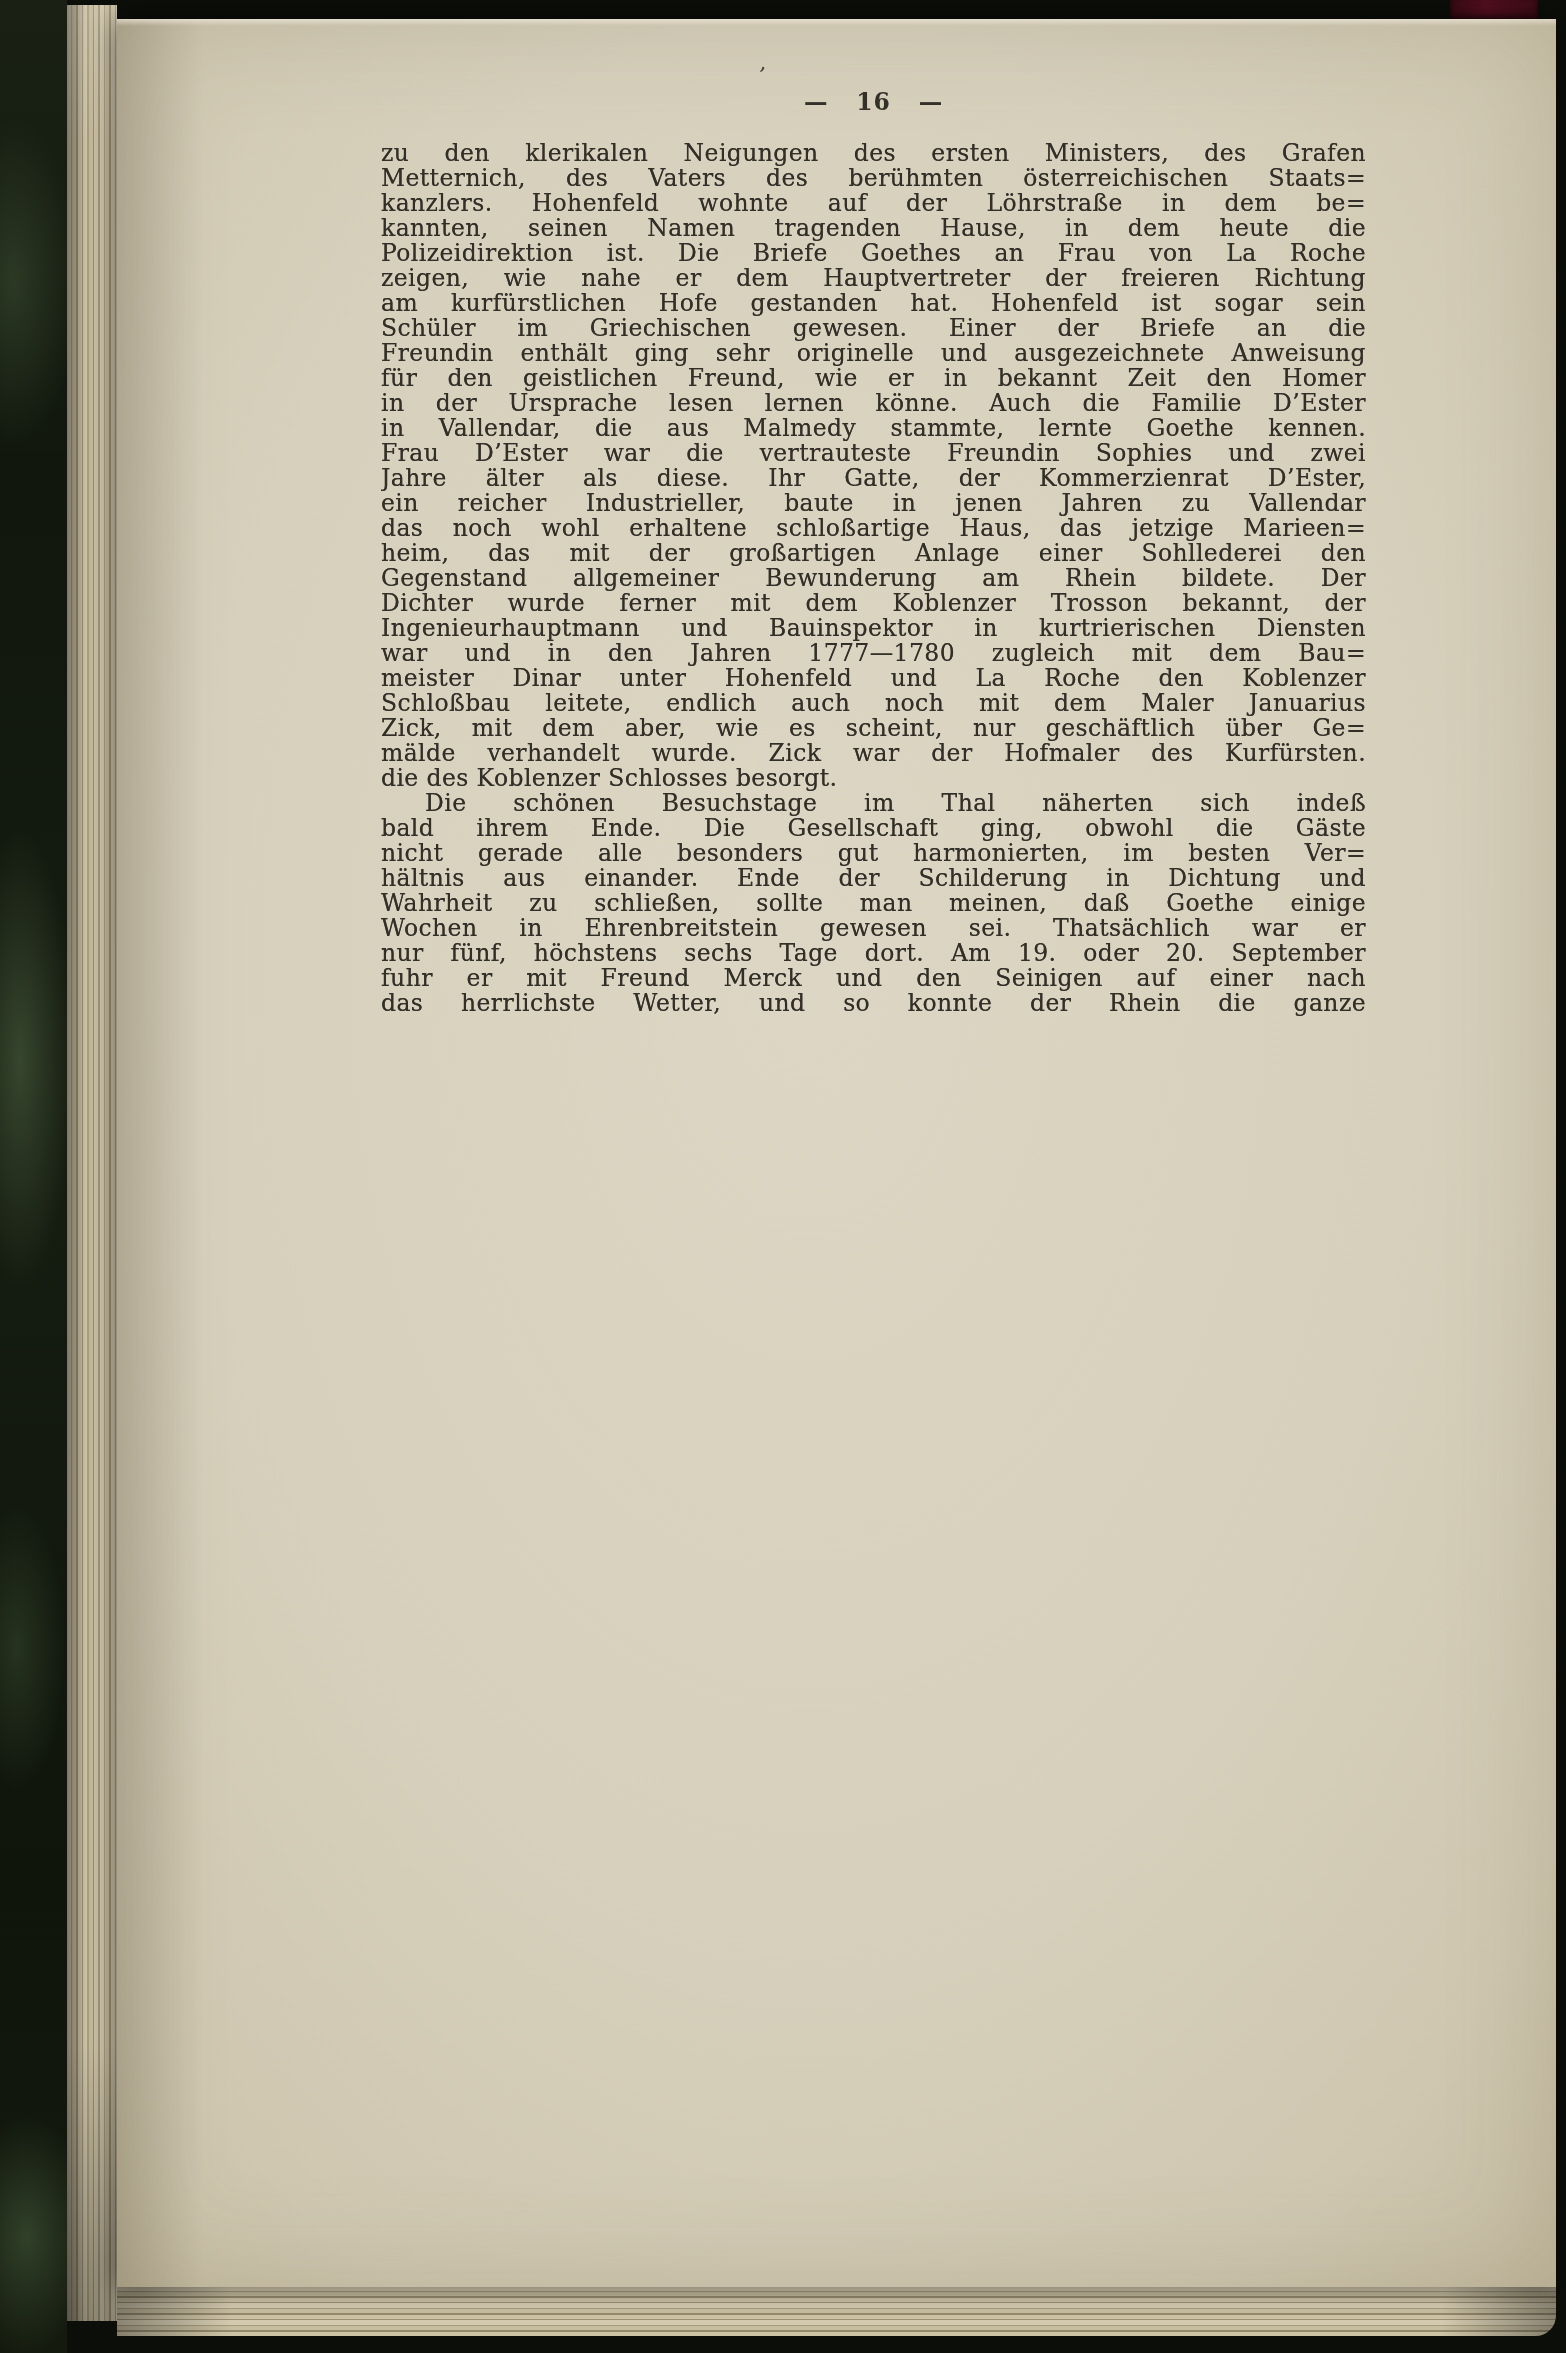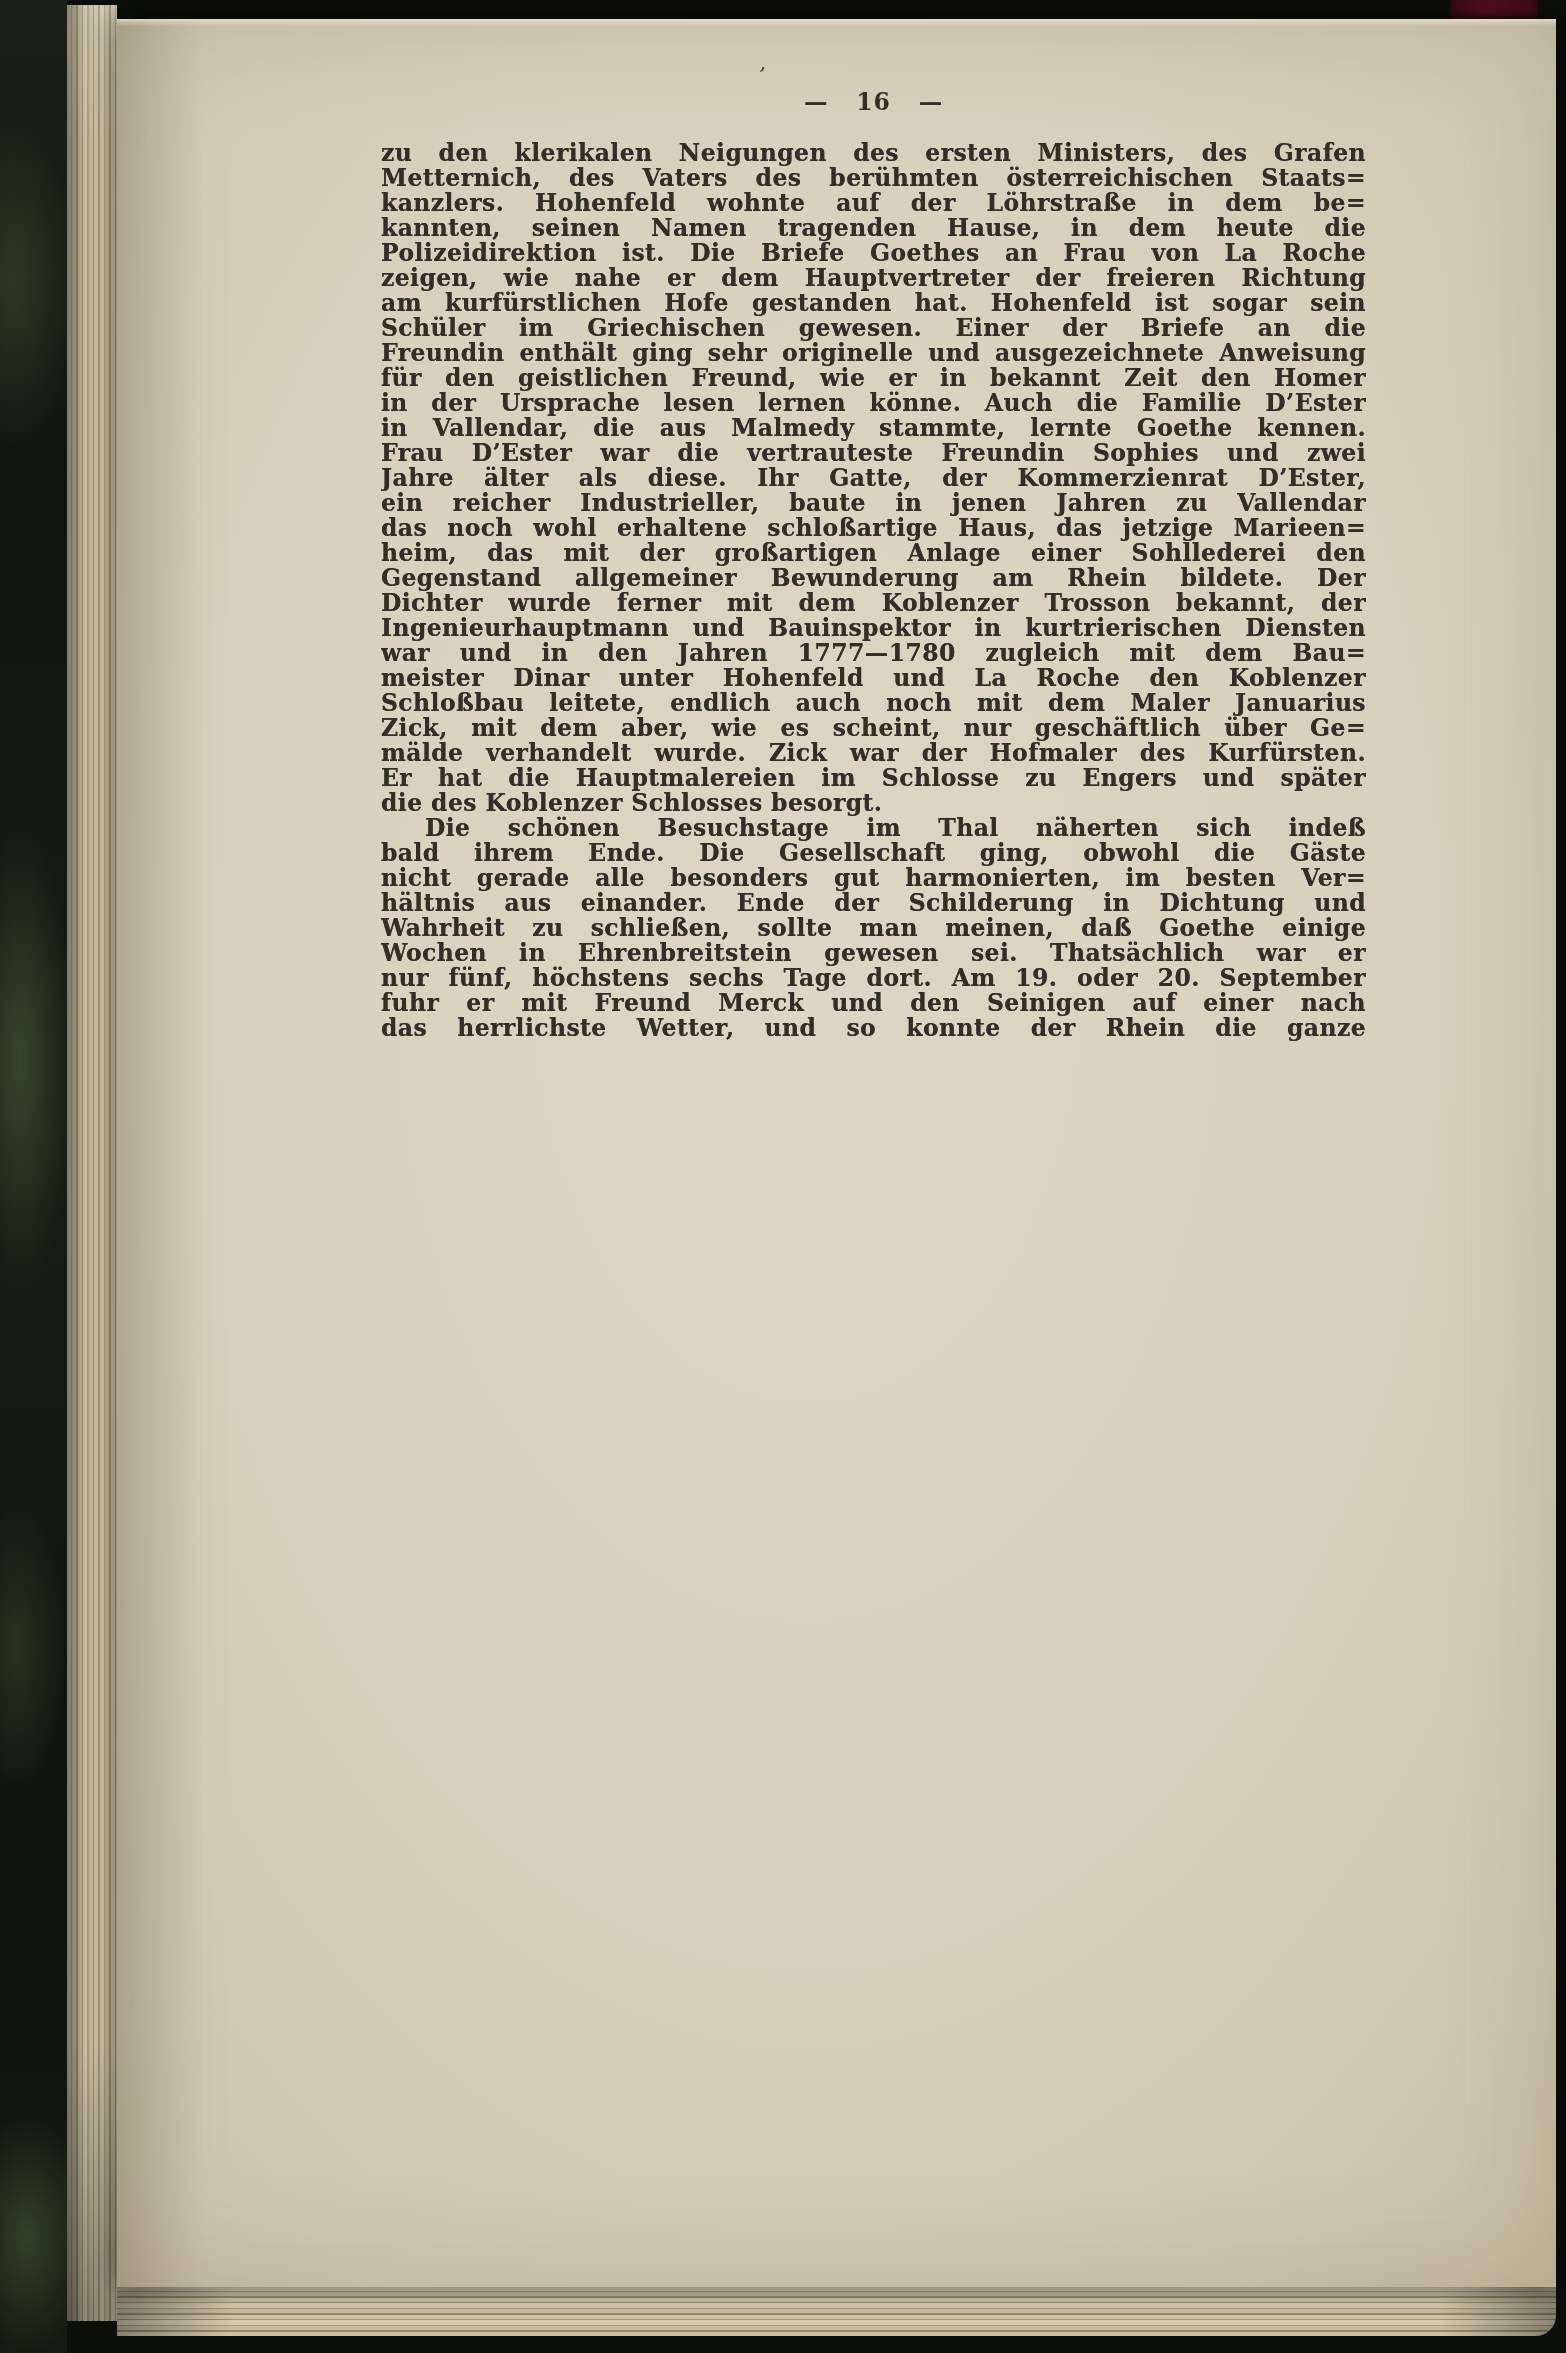--- a/index.html
+++ b/index.html
@@ -100,21 +100,21 @@
     font-weight: bold;
     color: #332f29;
     letter-spacing: 0.8px;
   }
 
   .text-block {
     position: absolute;
     left: 264px; top: 122px;
     width: 985px;
     font-size: 23.5px;
-    font-weight: bold;
+    font-weight: normal;
     color: #322e28;
     letter-spacing: 0.4px;
     text-shadow: 0 0 0.5px rgba(50,46,40,0.75);
   }
 
   .line {
     height: 25px;
     line-height: 25px;
     overflow: hidden;
     text-align: justify;
@@ -162,21 +162,20 @@
         <div class="line">das noch wohl erhaltene schloßartige Haus, das jetzige Marieen=</div>
         <div class="line">heim, das mit der großartigen Anlage einer Sohllederei den</div>
         <div class="line">Gegenstand allgemeiner Bewunderung am Rhein bildete. Der</div>
         <div class="line">Dichter wurde ferner mit dem Koblenzer Trosson bekannt, der</div>
         <div class="line">Ingenieurhauptmann und Bauinspektor in kurtrierischen Diensten</div>
         <div class="line">war und in den Jahren 1777—1780 zugleich mit dem Bau=</div>
         <div class="line">meister Dinar unter Hohenfeld und La Roche den Koblenzer</div>
         <div class="line">Schloßbau leitete, endlich auch noch mit dem Maler Januarius</div>
         <div class="line">Zick, mit dem aber, wie es scheint, nur geschäftlich über Ge=</div>
         <div class="line">mälde verhandelt wurde. Zick war der Hofmaler des Kurfürsten.</div>
-        <div class="line">Er hat die Hauptmalereien im Schlosse zu Engers und später</div>
         <div class="line par-end">die des Koblenzer Schlosses besorgt.</div>
         <div class="line indent">Die schönen Besuchstage im Thal näherten sich indeß</div>
         <div class="line">bald ihrem Ende. Die Gesellschaft ging, obwohl die Gäste</div>
         <div class="line">nicht gerade alle besonders gut harmonierten, im besten Ver=</div>
         <div class="line">hältnis aus einander. Ende der Schilderung in Dichtung und</div>
         <div class="line">Wahrheit zu schließen, sollte man meinen, daß Goethe einige</div>
         <div class="line">Wochen in Ehrenbreitstein gewesen sei. Thatsächlich war er</div>
         <div class="line">nur fünf, höchstens sechs Tage dort. Am 19. oder 20. September</div>
         <div class="line">fuhr er mit Freund Merck und den Seinigen auf einer nach</div>
         <div class="line">das herrlichste Wetter, und so konnte der Rhein die ganze</div>

